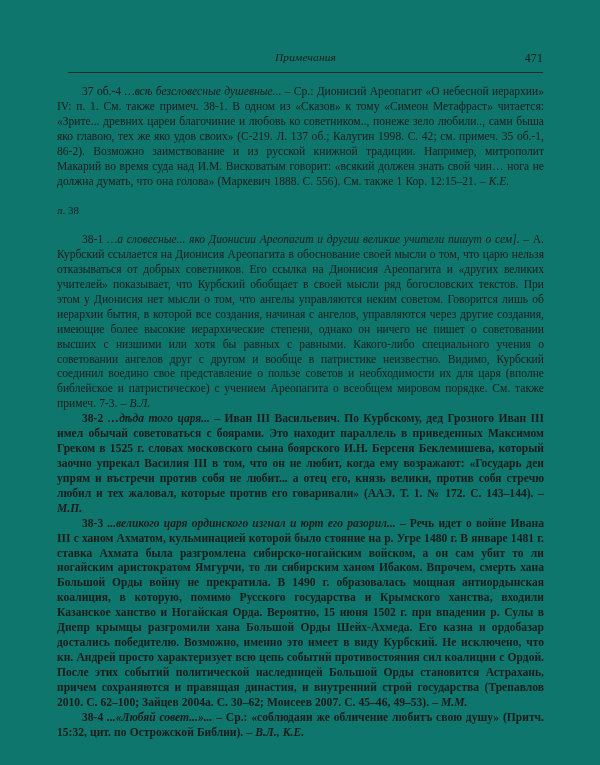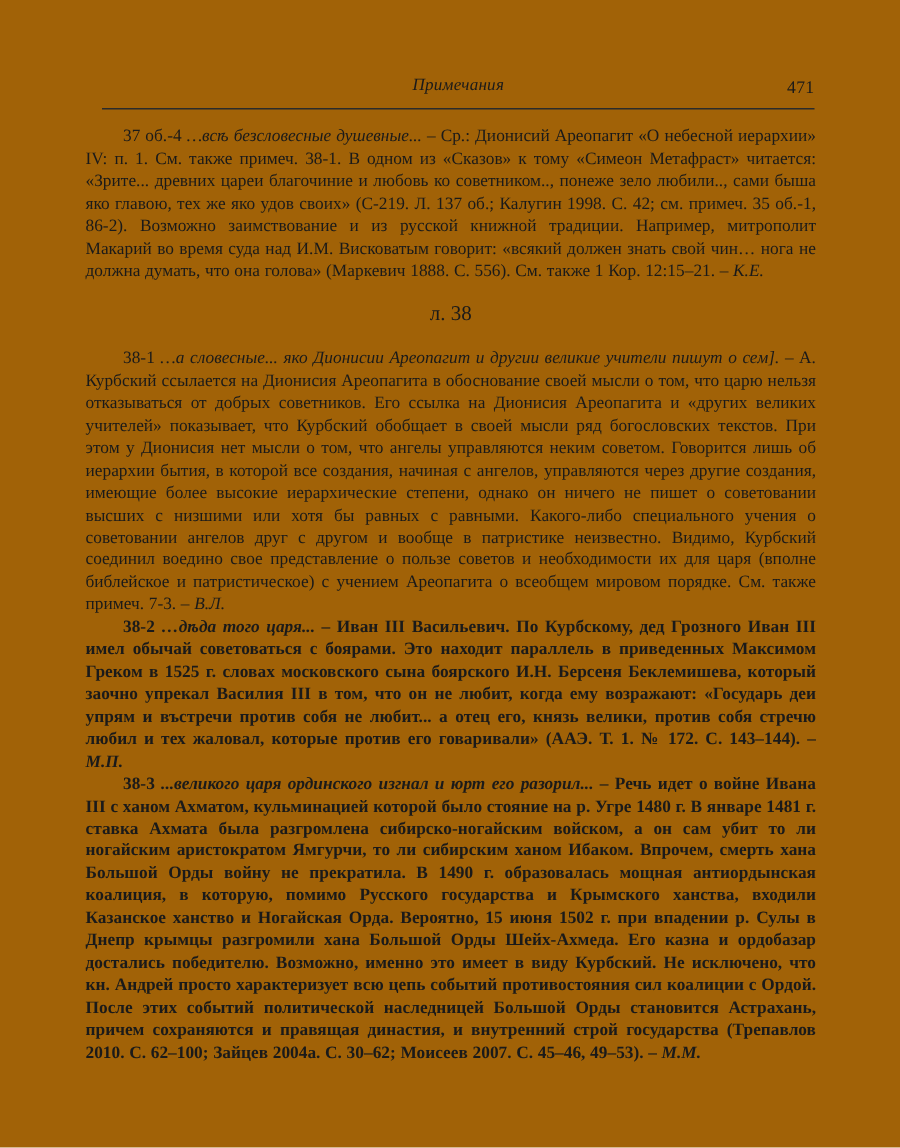--- a/index.html
+++ b/index.html
@@ -13,21 +13,21 @@
     height: 765px;
     font-family: "Liberation Serif", "DejaVu Serif", serif;
     color: #1a1a1a;
     -webkit-font-smoothing: antialiased;
   }
   .page {
     position: relative;
     width: 600px;
     height: 765px;
     box-sizing: border-box;
-    background: #a16207;
+    background: #0f766e;
     overflow: hidden;
   }
 
   
   .running-head {
     position: absolute;
     left: 68px;
     top: 51px;
     width: 475px;
     height: 17px;
@@ -81,22 +81,21 @@
     font-weight: bold;
   }
   .lemma {
     font-style: italic;
   }
   .sig {
     font-style: italic;
   }
   .folio-mark {
     margin: 0;
-    text-align: center;
-    font-size: 14px;
+    font-size: 11px;
     line-height: 14.9px;
     text-indent: 0;
     padding-top: 14.6px;
     padding-bottom: 14.2px;
   }
 </style>
 </head>
 <body>
 
 <div class="page">
@@ -120,15 +119,18 @@
     </p>
 
     <p class="note" id="n2">
       <span>38-2 </span><span class="lemma">…дѣда того царя... </span><span>– Иван III Васильевич. По Курбскому, дед Грозного Иван III имел обычай советоваться с боярами. Это находит параллель в приведенных Максимом Греком в 1525 г. словах московского сына боярского И.Н. Берсеня Беклемишева, который  заочно упрекал Василия III в том, что он не любит, когда ему возражают: «Государь деи упрям и въстречи против собя не любит... а отец его, князь велики, против собя стречю любил и тех жаловал, которые против его говаривали» (ААЭ. Т. 1. № 172. С. 143–144). – </span><span class="sig">М.П.</span>
     </p>
 
     <p class="note" id="n3">
       <span>38-3 </span><span class="lemma">...великого царя ординского изгнал и юрт его разорил... </span><span>– Речь идет о войне Ивана III с ханом Ахматом, кульминацией которой было стояние на р. Угре 1480 г. В январе 1481 г. ставка Ахмата была разгромлена сибирско-ногайским войском, а он сам убит то ли ногайским аристократом Ямгурчи, то ли сибирским ханом Ибаком. Впрочем, смерть хана Большой Орды войну не прекратила. В 1490 г. образовалась мощная антиордынская коалиция, в которую, помимо Русского государства и Крымского ханства, входили Казанское ханство и Ногайская Орда. Вероятно, 15 июня 1502 г. при впадении р. Сулы в Днепр крымцы разгромили хана Большой Орды Шейх-Ахмеда. Его казна и ордобазар достались победителю. Возможно, именно это имеет в виду Курбский. Не исключено, что кн. Андрей просто характеризует всю цепь событий противостояния сил коалиции с Ордой. После этих событий политической наследницей Большой Орды становится Астрахань, причем сохраняются и правящая династия, и внутренний строй государства (Трепавлов 2010. С. 62–100; Зайцев 2004а. С. 30–62; Моисеев 2007. С. 45–46, 49–53). – </span><span class="sig">М.М.</span>
     </p>
 
+    <p class="note" id="n4">
+      <span>38-4 </span><span class="lemma">...«Любяй совет...»... </span><span>– Ср.: «соблюдаяи же обличение любитъ свою душу» (Притч. 15:32, цит. по Острожской Библии). – </span><span class="sig">В.Л., К.Е.</span>
+    </p>
 
   </div>
 </div>
 
 </body></html>

